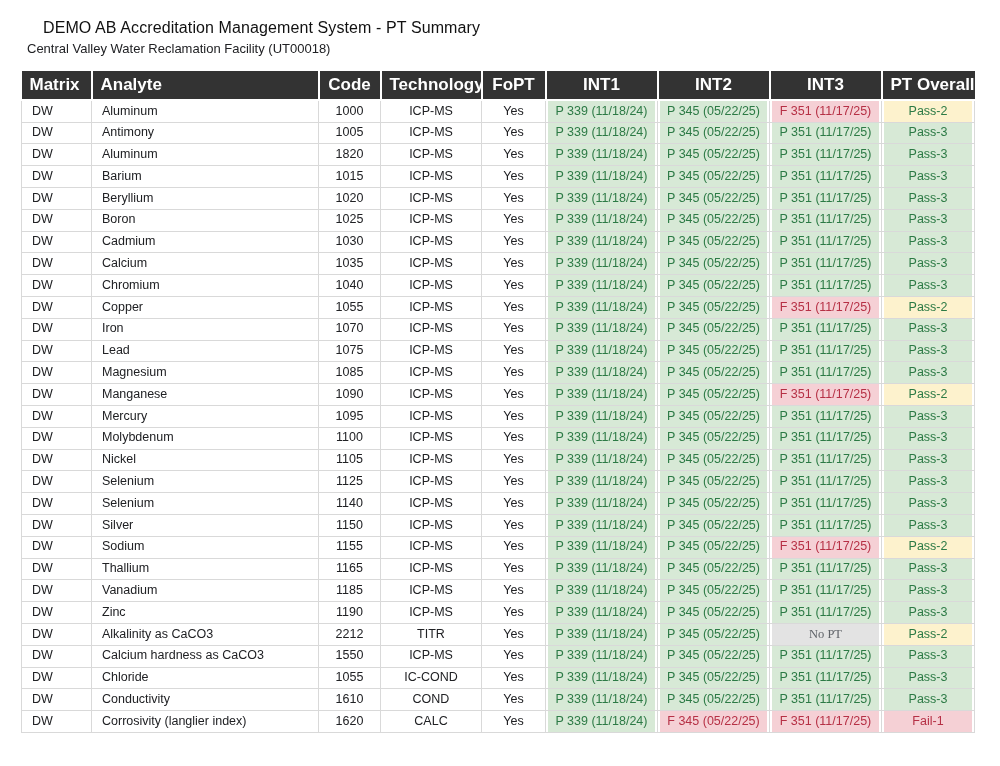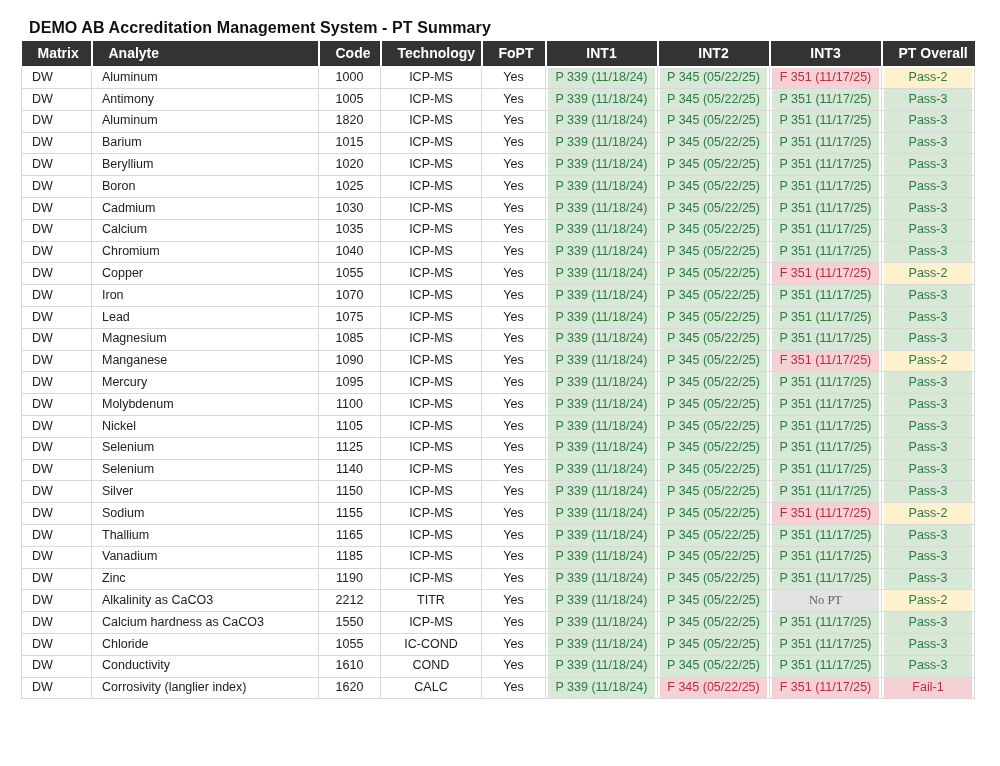--- a/index.html
+++ b/index.html
@@ -18,41 +18,41 @@
   }
   *{box-sizing:border-box;}
   html,body{margin:0;padding:0;background:#ffffff;}
   body{
     width:1000px;height:766px;overflow:hidden;
     font-family:"Liberation Sans",sans-serif;
     color:var(--body-text);
   }
   .page{padding:19px 21px 0 21px;}
   .page-title{
-    font-size:16px;font-weight:700;color:#111111;
-    margin:0 0 4px 8px;letter-spacing:0.1px;
+    font-size:16px;font-weight:400;color:#111111;
+    margin:0 0 4px 22px;letter-spacing:0.1px;
   }
   .page-subtitle{
     font-size:13px;color:#202124;margin:0 0 15px 6px;
   }
   table.pt-table{
     border-collapse:collapse;table-layout:fixed;
     width:954px;font-size:12.5px;
   }
   col.c-matrix{width:70px;}
   col.c-analyte{width:227px;}
   col.c-code{width:62px;}
   col.c-tech{width:101px;}
   col.c-fopt{width:64px;}
   col.c-int{width:112px;}
   col.c-overall{width:93px;}
   th{
     background:var(--header-bg);color:var(--header-text);
-    font-weight:700;font-size:14px;text-align:center;
-    padding:4px 16px;height:23px;line-height:1.2;
+    font-weight:700;font-size:17px;text-align:center;
+    padding:4px 8px;height:23px;line-height:1.2;
     border-right:2px solid #ffffff;border-bottom:2px solid #ffffff;
     white-space:nowrap;overflow:hidden;
   }
   th:last-child{border-right:none;}
   th.left{text-align:left;}
   td{
     border:1px solid var(--grid);
     padding:0 8px;height:21.8px;line-height:1.1;
     text-align:center;background:#ffffff;
     white-space:nowrap;overflow:hidden;
@@ -61,20 +61,21 @@
   td.st-pass{background:var(--pass-bg);color:var(--pass-text);box-shadow:inset 2px 0 0 #fff, inset -2px 0 0 #fff;}
   td.st-fail{background:var(--fail-bg);color:var(--fail-text);box-shadow:inset 2px 0 0 #fff, inset -2px 0 0 #fff;}
   td.st-warn{background:var(--warn-bg);color:var(--warn-text);box-shadow:inset 2px 0 0 #fff, inset -2px 0 0 #fff;}
   td.st-nopt{background:var(--nopt-bg);color:var(--nopt-text);box-shadow:inset 2px 0 0 #fff, inset -2px 0 0 #fff;font-family:Liberation Serif, serif;}
 </style>
 </head>
 <body>
 
 <div class="page">
   <h1 class="page-title">DEMO AB Accreditation Management System - PT Summary</h1>
+  <div class="page-subtitle">Central Valley Water Reclamation Facility (UT00018)</div>
 
   <table class="pt-table">
     <colgroup>
       <col class="c-matrix">
         <col class="c-analyte">
         <col class="c-code">
       <col class="c-tech">
         <col class="c-fopt">
         <col class="c-int">
       <col class="c-int">

